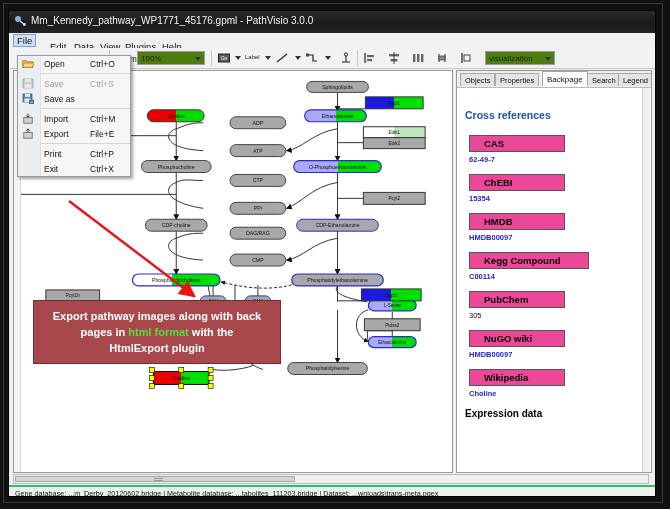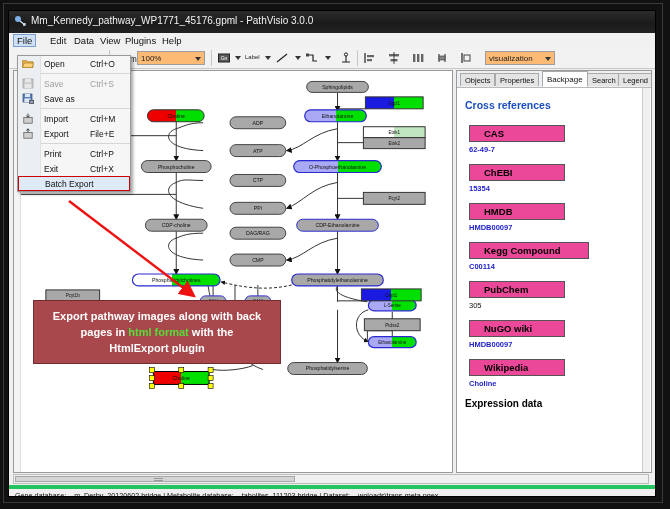--- a/index.html
+++ b/index.html
@@ -15,56 +15,56 @@
 
   
   #titlebar{position:absolute;left:0;top:0;width:100%;height:22px;
      background:linear-gradient(180deg,#2c2c2c 0%,#1b1b1b 55%,#222 100%);color:#fff;}
   #titlebar .tb-icon{position:absolute;left:5px;top:4px;width:13px;height:13px;}
   #titlebar .tb-text{position:absolute;left:22px;top:4px;font-size:10px;color:#f2f2f2;white-space:nowrap;
      font-family:"Liberation Sans",sans-serif;}
 
   
   #menubar{position:absolute;left:0;top:22px;width:100%;height:15px;background:#f0f0f0;border-bottom:1px solid #d8d8d8;}
-  .menu-item{position:absolute;top:1px;height:13px;font-size:9.5px;color:#111;padding:0 13px;line-height:13px;cursor:default;}
+  .menu-item{position:absolute;top:7px;height:13px;font-size:9.5px;color:#111;padding:0 13px;line-height:13px;cursor:default;}
   .menu-item.active{background:#cfe0f5;border:1px solid #7a9fd0;padding:0 3px;height:11px;line-height:11px;top:1px;}
 
   
   #toolbar{position:absolute;left:0;top:37px;width:100%;height:20px;background:#f2f2f2;border-bottom:1px solid #c8c8c8;}
   .tb-sep{position:absolute;top:2px;width:1px;height:16px;background:#c6c6c6;}
   .tb-lbl{position:absolute;font-size:8.5px;color:#222;top:6px;}
-  .tb-combo{position:absolute;top:3px;height:14px;background:#fdba74;border:1px solid #9d9d9d;box-sizing:border-box;}
+  .tb-combo{position:absolute;top:3px;height:14px;background:#4d7c0f;border:1px solid #9d9d9d;box-sizing:border-box;}
   .tb-combo span{position:absolute;left:3px;top:2px;font-size:8px;color:#222;}
   .tb-combo .arw{position:absolute;right:3px;top:5px;width:0;height:0;border-left:3px solid transparent;border-right:3px solid transparent;border-top:4px solid #333;}
   .tb-btn{position:absolute;top:3px;width:14px;height:14px;}
   .tb-arw{position:absolute;top:8px;width:0;height:0;border-left:3px solid transparent;border-right:3px solid transparent;border-top:4px solid #333;}
 
   
   #canvaswrap{position:absolute;left:4px;top:59px;width:440px;height:403px;background:#fff;border:1px solid #9a9a9a;box-sizing:border-box;overflow:hidden;}
   #canvas{position:absolute;left:0;top:0;width:100%;height:100%;}
 
   
   #sidebar{position:absolute;left:447px;top:59px;width:196px;height:403px;background:#fff;border:1px solid #9a9a9a;box-sizing:border-box;overflow:hidden;}
   #tabstrip{position:absolute;left:0;top:0;width:100%;height:16px;background:#eceff4;border-bottom:1px solid #b9b9b9;}
   .tab{position:absolute;top:2px;height:13px;font-size:7.5px;line-height:13px;padding:0 4px;background:#e4e4e4;border:1px solid #a9a9a9;border-bottom:none;color:#111;box-sizing:border-box;}
   .tab.sel{background:#fff;top:0px;height:16px;line-height:15px;font-size:8px;border-bottom:1px solid #fff;}
-  #sbbody{position:absolute;left:6px;top:18px;width:184px;height:380px;overflow:hidden;}
+  #sbbody{position:absolute;left:6px;top:28px;width:184px;height:380px;overflow:hidden;}
   .sb-h1{font-size:10.5px;font-weight:bold;color:#1a4fbf;margin:10px 0 14px 2px;}
   .sb-box{width:96px;background:#ec4899;border:1px solid #555;box-sizing:border-box;
      font-size:9.5px;font-weight:bold;color:#000;padding:2px 14px;margin:0 0 3px 6px;}
   .sb-link{font-size:7.5px;color:#2222cc;margin:0 0 10px 6px;font-weight:bold;}
   .sb-val{font-size:7.5px;color:#111;margin:0 0 10px 6px;}
   .sb-h2{font-size:10px;font-weight:bold;color:#000;margin:4px 0 0 2px;}
   #sbscroll{position:absolute;right:1px;top:17px;width:7px;height:384px;background:#f0f0f0;border-left:1px solid #ccc;}
 
   
   #hscroll{position:absolute;left:4px;top:463px;width:636px;height:10px;background:#f0f0f0;border:1px solid #bdbdbd;box-sizing:border-box;}
   #hscroll .thumb{position:absolute;left:1px;top:1px;width:280px;height:6px;background:#d4d4d4;border:1px solid #a8a8a8;box-sizing:border-box;}
   #hscroll .grip{position:absolute;left:140px;top:3px;width:9px;height:3px;}
-  #statusbar{position:absolute;left:0;top:474px;width:100%;height:13px;background:#efefef;border-top:4px solid #22c55e;}
+  #statusbar{position:absolute;left:0;top:474px;width:100%;height:13px;background:#efefef;border-top:2px solid #22c55e;}
   #statusbar .st-text{position:absolute;left:6px;top:2px;font-size:7.2px;color:#111;white-space:nowrap;}
 
   
   #filemenu{position:absolute;left:8px;top:44px;width:112px;background:#f6f6f6;border:1px solid #9a9a9a;
      box-shadow:2px 2px 3px rgba(0,0,0,.35);z-index:50;}
   #filemenu .gutter{position:absolute;left:0;top:0;width:22px;height:100%;background:#eceff1;border-right:1px solid #e0e0e0;}
   .fm-row{position:relative;height:15px;font-size:8.5px;color:#111;}
   .fm-row .lbl{position:absolute;left:26px;top:3px;}
   .fm-row .acc{position:absolute;left:72px;top:3px;}
   .fm-row .ico{position:absolute;left:4px;top:2px;width:12px;height:11px;}
@@ -529,23 +529,20 @@
       <div class="fm-row">
         <span class="lbl">Print</span>
         <span class="acc">Ctrl+P</span>
       </div>
 
       <div class="fm-row">
         <span class="lbl">Exit</span>
         <span class="acc">Ctrl+X</span>
       </div>
 
-      <div class="fm-row hi">
-        <span class="lbl" style="top:2px;">Batch Export</span>
-      </div>
     </div>
 
     <div id="hscroll">
       <div class="thumb"></div>
       <svg class="grip" viewBox="0 0 9 3">
         <path d="M0 .5 H9 M0 2.5 H9" stroke="#8b8b8b" stroke-width=".8"></path>
       </svg>
     </div>
 
     <div id="statusbar">

